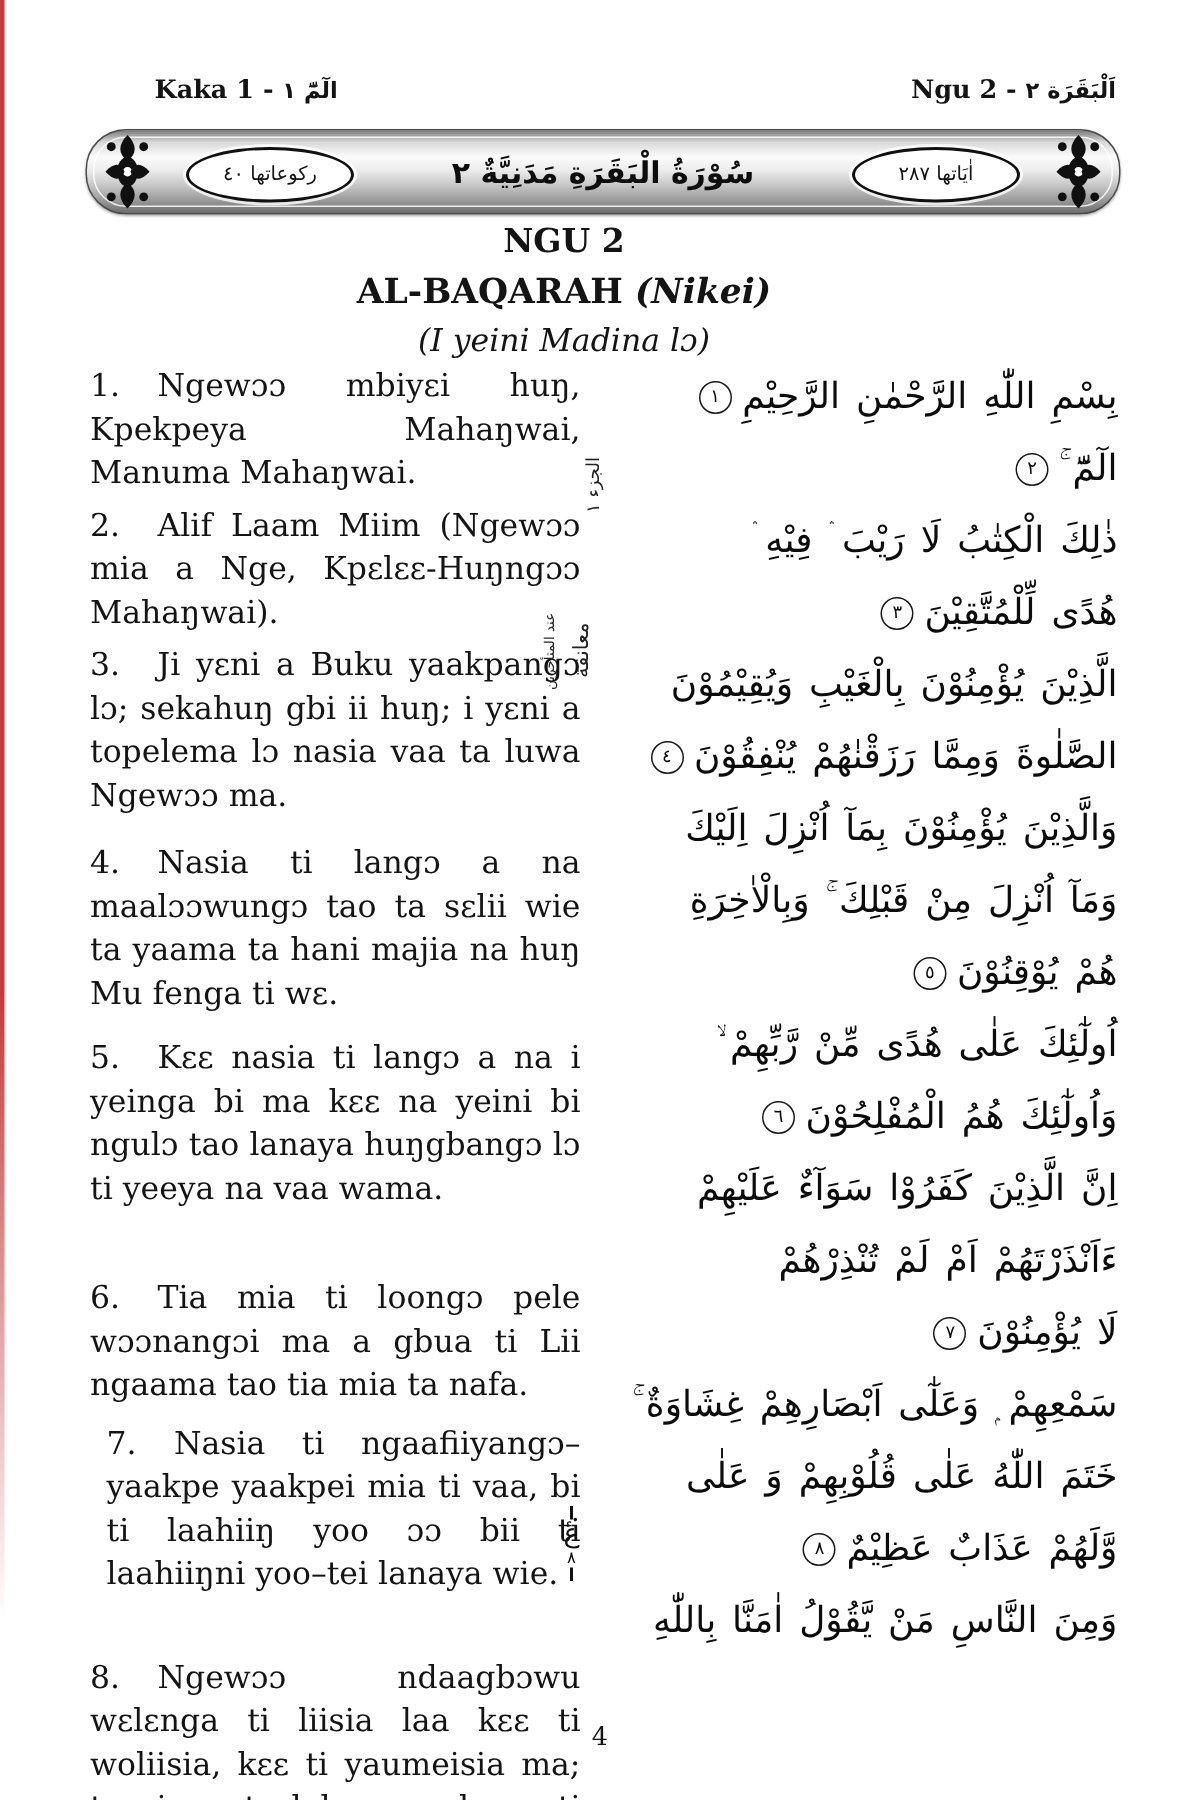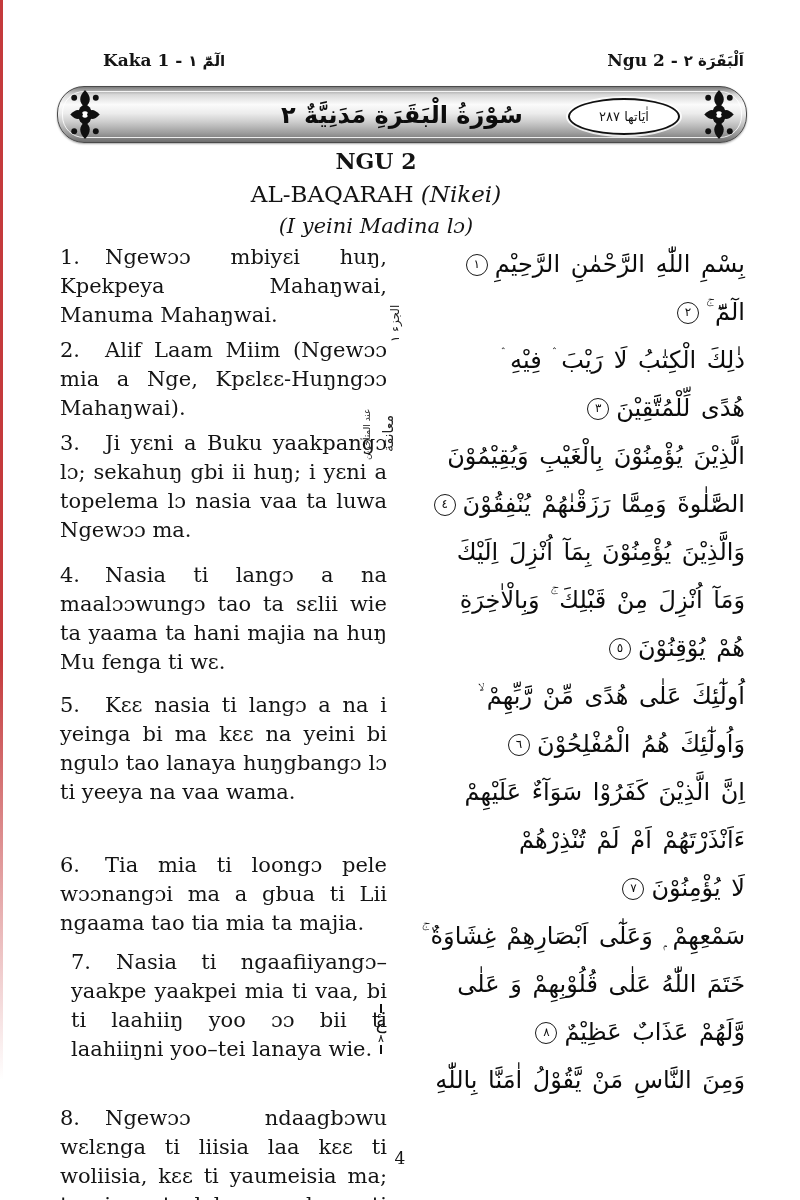--- a/index.html
+++ b/index.html
@@ -18,34 +18,34 @@
   .hdr .ar{font-family:"DejaVu Sans",sans-serif;font-size:15px;direction:rtl;unicode-bidi:isolate;}
   .hdr-left{padding-left:45px;}
 
   
   .banner{position:absolute;top:86px;left:57px;width:688px;height:55px;
     border-radius:27px;border:1px solid #4a4a4a;
     background:linear-gradient(180deg,#7b7b7b 0%,#d8d8d8 14%,#fbfbfb 32%,#ececec 48%,#cccccc 64%,#9c9c9c 84%,#6d6d6d 100%);
     box-shadow:0 1px 2px rgba(0,0,0,.35);}
   .banner-inner{position:absolute;inset:4px;border:1px solid rgba(255,255,255,.85);border-radius:22px;pointer-events:none;}
   .banner-title{position:absolute;left:0;right:0;top:0;height:56px;display:flex;align-items:center;justify-content:center;
-    font-family:"DejaVu Sans",sans-serif;font-weight:bold;font-size:24px;direction:rtl;color:#0d0d0d;}
+    font-family:"DejaVu Sans",sans-serif;font-weight:bold;font-size:20px;direction:rtl;color:#0d0d0d;}
   .oval{position:absolute;top:11px;width:108px;height:33px;background:#fff;border:2px solid #101010;border-radius:50%;
     display:flex;align-items:center;justify-content:center;font-family:"DejaVu Sans",sans-serif;font-size:13px;
     direction:rtl;box-shadow:0 0 0 2px rgba(255,255,255,.8);}
   .oval-left{left:66px;}
   .oval-right{right:66px;}
   .ornament{position:absolute;top:0px;width:42px;height:55px;}
   .ornament-left{left:6px;}
   .ornament-right{right:6px;transform:scaleX(-1);}
 
   
   .titles{position:absolute;top:148px;left:0;width:696px;text-align:center;padding-left:28px;}
   .t1{font-size:22px;font-weight:bold;margin:0 0 7px 0;}
-  .t2{font-size:23px;font-weight:normal;margin:0 0 7px 0;}
+  .t2{font-size:23px;font-weight:bold;margin:0 0 7px 0;}
   .t2 .alt{font-style:italic;}
   .t3{font-size:21px;font-style:italic;margin:0;}
 
   
   .left-col{position:absolute;top:243px;left:60px;width:327px;}
   .verse{font-size:21px;line-height:29px;text-align:justify;margin:0;}
   .vnum{display:inline-block;min-width:45px;}
   #verses1 .verse:nth-of-type(2){margin-top:6px;}
   #verses1 .verse:nth-of-type(3){margin-top:6px;}
   #verses1 .verse:nth-of-type(4){margin-top:16px;}
@@ -110,38 +110,39 @@
       <path d="M20 3 C26.5 9.5 26.5 16 20 20.5 C13.5 16 13.5 9.5 20 3Z"></path>
       <path d="M20 53 C26.5 46.5 26.5 40 20 35.5 C13.5 40 13.5 46.5 20 53Z"></path>
       <path d="M5 28 C11 21.5 15.5 22 18 28 C15.5 34 11 34.5 5 28Z"></path>
       <path d="M35 28 C29 21.5 24.5 22 22 28 C24.5 34 29 34.5 35 28Z"></path>
       <circle cx="9" cy="11" r="3"></circle>
         <circle cx="31" cy="11" r="3"></circle>
       <circle cx="9" cy="45" r="3"></circle>
         <circle cx="31" cy="45" r="3"></circle>
     </g>
   </svg>
+  <div class="oval oval-left">ركوعاتها ٤٠</div>
   <div class="oval oval-right">اٰيَاتها ٢٨٧</div>
   <div class="banner-title">سُوْرَةُ الْبَقَرَةِ مَدَنِيَّةٌ ٢</div>
 </div>
 
 <div class="titles">
   <p class="t1">NGU 2</p>
   <p class="t2"><span>AL-BAQARAH </span><span class="alt">(Nikei)</span></p>
   <p class="t3">(I yeini Madina lɔ)</p>
 </div>
 
 <div class="left-col">
   <div id="verses1">
     <p class="verse"><span class="vnum">1.</span><span>Ngewɔɔ mbiyɛi huŋ, Kpekpeya Mahaŋwai, Manuma Mahaŋwai.</span></p>
       <p class="verse"><span class="vnum">2.</span><span>Alif Laam Miim (Ngewɔɔ mia a Nge, Kpɛlɛɛ-Huŋngɔɔ Mahaŋwai).</span></p>
       <p class="verse"><span class="vnum">3.</span><span>Ji yɛni a Buku yaakpangɔ lɔ; sekahuŋ gbi ii huŋ; i yɛni a topelema lɔ nasia vaa ta luwa Ngewɔɔ ma.</span></p>
       <p class="verse"><span class="vnum">4.</span><span>Nasia ti langɔ a na maalɔɔwungɔ tao ta sɛlii wie ta yaama ta hani majia na huŋ Mu fenga ti wɛ.</span></p>
       <p class="verse"><span class="vnum">5.</span><span>Kɛɛ nasia ti langɔ a na i yeinga bi ma kɛɛ na yeini bi ngulɔ tao lanaya huŋgbangɔ lɔ ti yeeya na vaa wama.</span></p>
-      <p class="verse"><span class="vnum">6.</span><span>Tia mia ti loongɔ pele wɔɔnangɔi ma a gbua ti Lii ngaama tao tia mia ta majia.</span></p>
+      <p class="verse"><span class="vnum">6.</span><span>Tia mia ti loongɔ pele wɔɔnangɔi ma a gbua ti Lii ngaama tao tia mia ta nafa.</span></p>
       <p class="verse"><span class="vnum">7.</span><span>Nasia ti ngaafiiyangɔ–yaakpe yaakpei mia ti vaa, bi ti laahiiŋ yoo ɔɔ bii ti laahiiŋni yoo–tei lanaya wie.</span></p>
       <p class="verse"><span class="vnum">8.</span><span>Ngewɔɔ ndaagbɔwu wɛlɛnga ti liisia laa kɛɛ ti woliisia, kɛɛ ti yaumeisia ma; tao jangata lakpawaa lɔ na ti vaa.</span></p>
   </div>
 
 </div>
 
 <div class="right-col">
   <div class="aline"><span>بِسْمِ اللّٰهِ الرَّحْمٰنِ الرَّحِيْمِ</span><span class="vcircle">١</span></div>
     <div class="aline"><span>الٓمّٓ ۚ</span><span class="vcircle">٢</span></div>
     <div class="aline"><span>ذٰلِكَ الْكِتٰبُ لَا رَيْبَ ۛ فِيْهِ ۛ</span></div>

